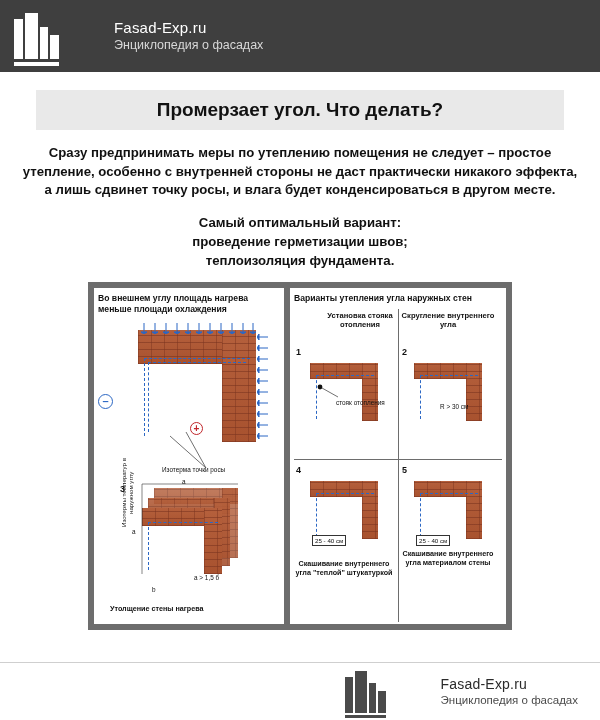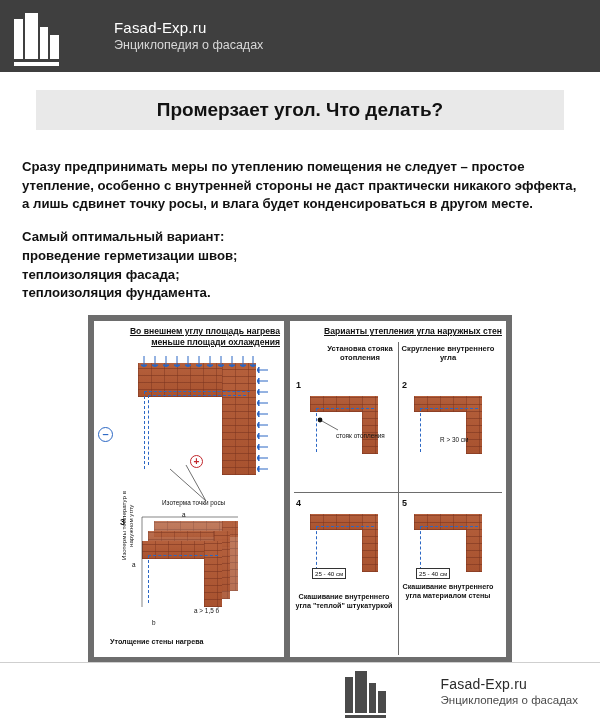--- a/index.html
+++ b/index.html
@@ -45,21 +45,22 @@
   }
   .title-wrap h1 {
     margin:0;
     font-size:19px;
     font-weight:bold;
     color:#111;
   }
 
   
   .content {
-    padding:28px 22px 0 22px;
+    padding:14px 22px 0 22px;
+    text-align:center;
   }
   .para {
     font-size:13.2px;
     font-weight:bold;
     line-height:1.42;
     color:#111;
     margin:0 0 14px 0;
   }
   .para.list { margin-bottom:1px; }
   .para .ln { display:block; }
@@ -85,25 +86,24 @@
   .fig-right {
     flex:1;
     background:#ffffff;
     position:relative;
     display:flex;
     flex-direction:column;
   }
   .fig-head {
     font-size:8.6px;
     font-weight:bold;
-    text-align:right;
+    text-align:left;
     padding:5px 4px 3px 4px;
     line-height:1.25;
     color:#111;
-    text-decoration:underline;
   }
   .fig-body { flex:1; position:relative; }
 
   
   .brick {
     position:absolute;
     background:
       repeating-linear-gradient(0deg, rgba(120,50,30,.55) 0 1px, transparent 1px 7px),
       repeating-linear-gradient(90deg, rgba(120,50,30,.45) 0 1px, transparent 1px 13px),
       linear-gradient(#b5603c, #a8522f);
@@ -219,21 +219,20 @@
 
 <div class="title-wrap">
   <h1>Промерзает угол. Что делать?</h1>
 </div>
 
 <div class="content">
   <p class="para">Сразу предпринимать меры по утеплению помещения не следует – простое утепление, особенно с внутренней стороны не даст практически никакого эффекта, а лишь сдвинет точку росы, и влага будет конденсироваться в другом месте.</p>
   <div class="para list">
     <span class="ln">Самый оптимальный вариант:</span>
     <span class="ln">проведение герметизации швов;</span>
-    <span class="ln">теплоизоляция фасада;</span>
     <span class="ln">теплоизоляция фундамента.</span>
   </div>
 </div>
 
 <div class="figure">
 
   <div class="fig-left">
     <div class="fig-head">Во внешнем углу площадь нагрева меньше площади охлаждения</div>
     <div class="fig-body">
 

